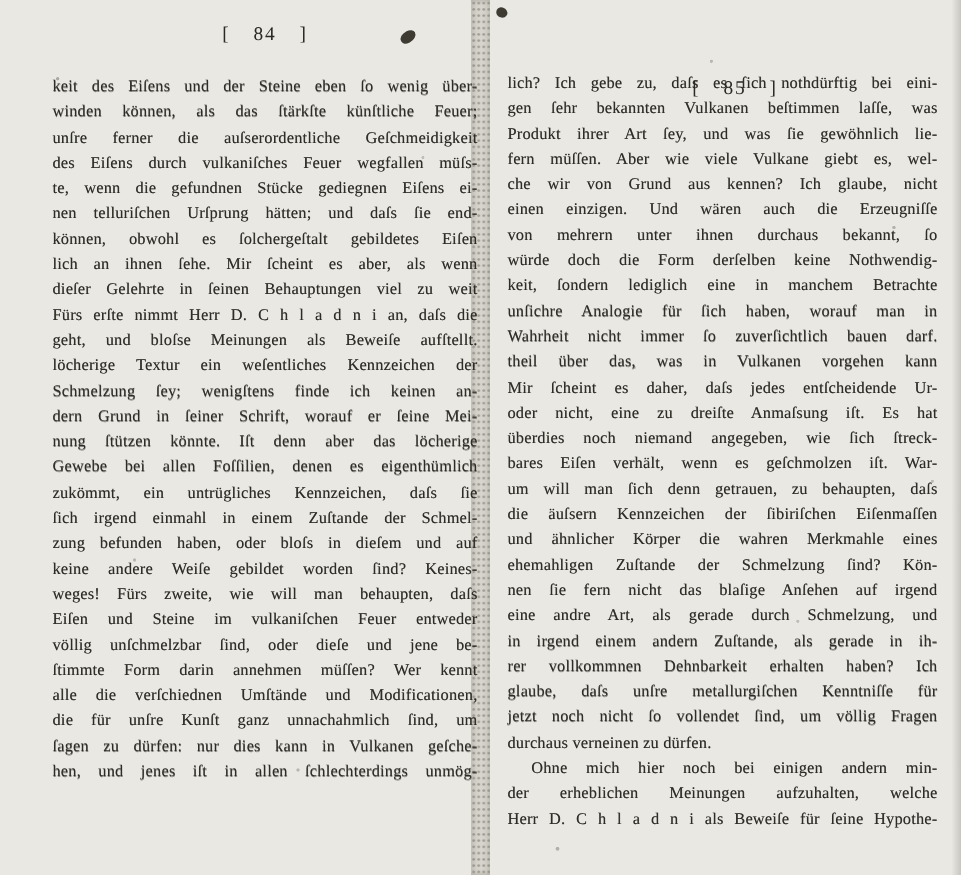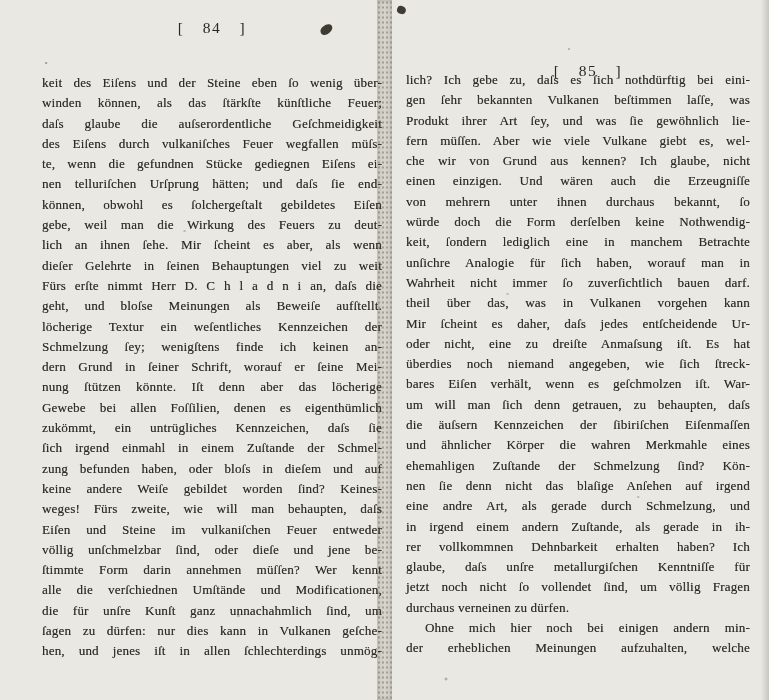--- a/index.html
+++ b/index.html
@@ -42,21 +42,21 @@
   .speck.s2{left:397px;top:6px;width:9px;height:8px;border-radius:45% 55% 50% 50%;transform:rotate(18deg);}
   .page{position:absolute;top:0;height:700px;}
   .page.left{left:42px;width:340px;}
   .page.right{left:406px;width:344px;}
   .pageheader{
     position:absolute;top:19px;left:0;width:100%;
     text-align:center;font-size:15.5px;letter-spacing:1.5px;word-spacing:13px;
     color:#2b2923;
   }
   .page.right .pageheader{top:23px;transform:translateX(10px);margin-top:39px;}
-  .pagetext{position:absolute;top:59px;left:0;right:0;margin-top:14px;}
+  .pagetext{position:absolute;top:59px;left:0;right:0;}
   .page.right .pagetext{top:56px;}
   .line{
     font-size:13px;line-height:20.3px;letter-spacing:.2px;
     text-align:justify;text-align-last:justify;
     color:#2e2c26;
     text-shadow:0.2px 0.2px 0.4px rgba(46,44,38,.55);
   }
   .line.rag{text-align-last:left;}
   .line.indent{text-indent:19px;}
 </style>
@@ -66,26 +66,25 @@
 <div class="scan">
   <div class="gutter"></div>
   <div class="speck s1"></div>
   <div class="speck s2"></div>
 
   <section class="page left">
     <div class="pageheader">[ 84 ]</div>
     <div class="pagetext">
         <div class="line">keit des Eiſens und der Steine eben ſo wenig über-</div>
         <div class="line">winden können, als das ſtärkſte künſtliche Feuer;</div>
-        <div class="line">daſs glaube die auſserordentliche Geſchmeidigkeit</div>
+        <div class="line">unſre ferner die auſserordentliche Geſchmeidigkeit</div>
         <div class="line">des Eiſens durch vulkaniſches Feuer wegfallen müſs-</div>
         <div class="line">te, wenn die gefundnen Stücke gediegnen Eiſens ei-</div>
         <div class="line">nen telluriſchen Urſprung hätten; und daſs ſie end-</div>
         <div class="line">können, obwohl es ſolchergeſtalt gebildetes Eiſen</div>
-        <div class="line">gebe, weil man die Wirkung des Feuers zu deut-</div>
         <div class="line">lich an ihnen ſehe. Mir ſcheint es aber, als wenn</div>
         <div class="line">dieſer Gelehrte in ſeinen Behauptungen viel zu weit</div>
         <div class="line">Fürs erſte nimmt Herr D. C h l a d n i an, daſs die</div>
         <div class="line">geht, und bloſse Meinungen als Beweiſe aufſtellt.</div>
         <div class="line">löcherige Textur ein weſentliches Kennzeichen der</div>
         <div class="line">Schmelzung ſey; wenigſtens finde ich keinen an-</div>
         <div class="line">dern Grund in ſeiner Schrift, worauf er ſeine Mei-</div>
         <div class="line">nung ſtützen könnte. Iſt denn aber das löcherige</div>
         <div class="line">Gewebe bei allen Foſſilien, denen es eigenthümlich</div>
         <div class="line">zukömmt, ein untrügliches Kennzeichen, daſs ſie</div>
@@ -119,24 +118,25 @@
         <div class="line">Wahrheit nicht immer ſo zuverſichtlich bauen darf.</div>
         <div class="line">theil über das, was in Vulkanen vorgehen kann</div>
         <div class="line">Mir ſcheint es daher, daſs jedes entſcheidende Ur-</div>
         <div class="line">oder nicht, eine zu dreiſte Anmaſsung iſt. Es hat</div>
         <div class="line">überdies noch niemand angegeben, wie ſich ſtreck-</div>
         <div class="line">bares Eiſen verhält, wenn es geſchmolzen iſt. War-</div>
         <div class="line">um will man ſich denn getrauen, zu behaupten, daſs</div>
         <div class="line">die äuſsern Kennzeichen der ſibiriſchen Eiſenmaſſen</div>
         <div class="line">und ähnlicher Körper die wahren Merkmahle eines</div>
         <div class="line">ehemahligen Zuſtande der Schmelzung ſind? Kön-</div>
-        <div class="line">nen ſie denn nicht das blaſige Anſehen auf irgend</div>
+        <div class="line">nen ſie fern nicht das blaſige Anſehen auf irgend</div>
         <div class="line">eine andre Art, als gerade durch Schmelzung, und</div>
         <div class="line">in irgend einem andern Zuſtande, als gerade in ih-</div>
         <div class="line">rer vollkommnen Dehnbarkeit erhalten haben? Ich</div>
         <div class="line">glaube, daſs unſre metallurgiſchen Kenntniſſe für</div>
         <div class="line">jetzt noch nicht ſo vollendet ſind, um völlig Fragen</div>
         <div class="line rag">durchaus verneinen zu dürfen.</div>
         <div class="line indent">Ohne mich hier noch bei einigen andern min-</div>
         <div class="line">der erheblichen Meinungen aufzuhalten, welche</div>
+        <div class="line">Herr D. C h l a d n i als Beweiſe für ſeine Hypothe-</div>
       </div>
   </section>
 </div>
 
 </body></html>

